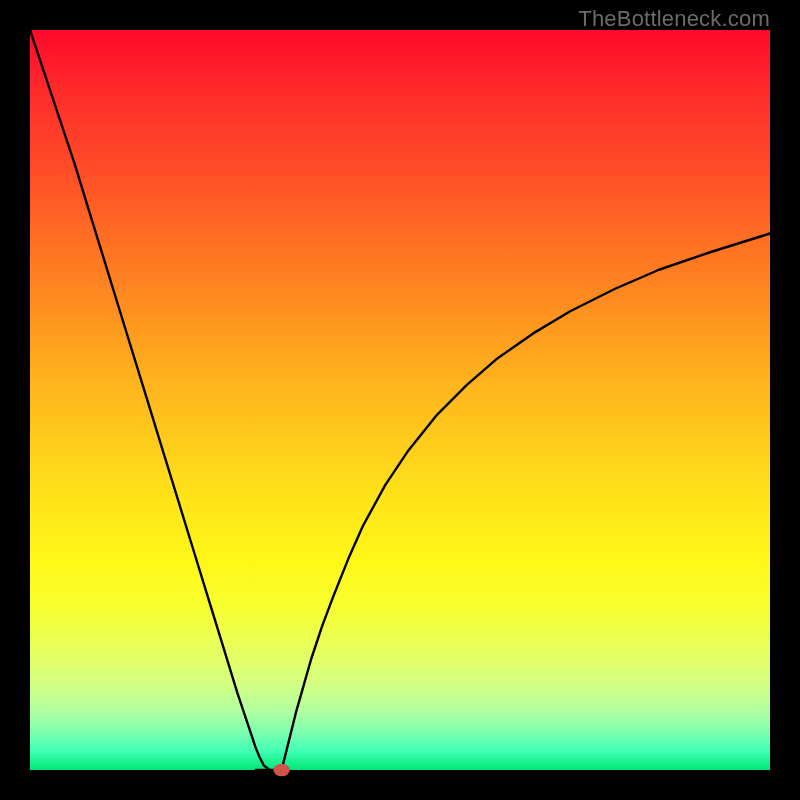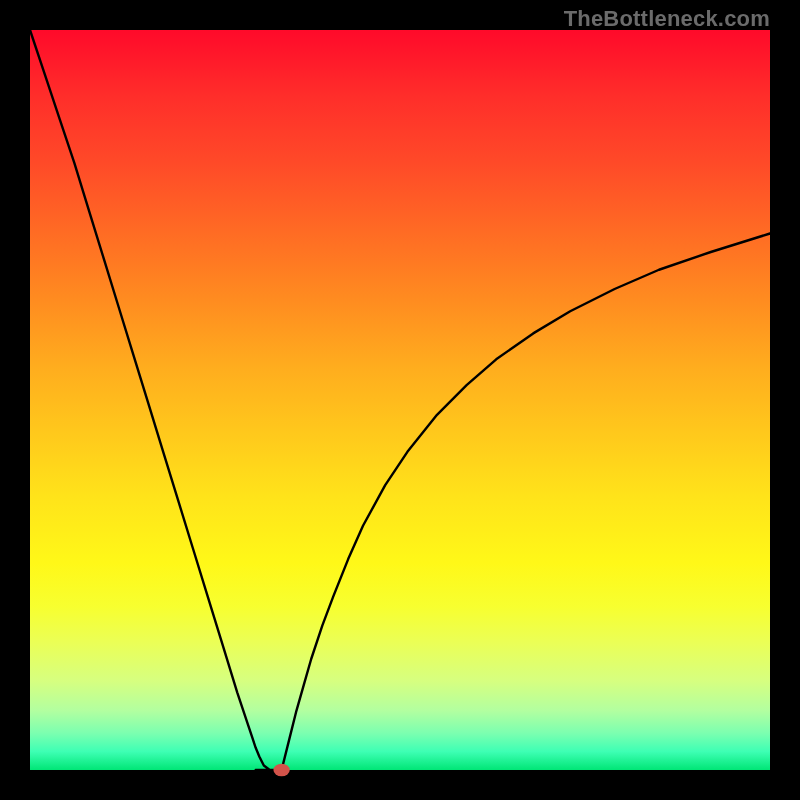--- a/index.html
+++ b/index.html
@@ -43,21 +43,21 @@
       #3effb4 97.5%,
       #00e676 100%
     );
   }
   .watermark {
     position: absolute;
     top: 6px;
     right: 30px;
     color: #6b6b6b;
     font-size: 22px;
-    font-weight: 700;
+    font-weight: 400;
     letter-spacing: 0.2px;
     user-select: none;
   }
   svg.curve-layer {
     position: absolute;
     left: 0;
     top: 0;
     width: 740px;
     height: 740px;
     overflow: visible;

